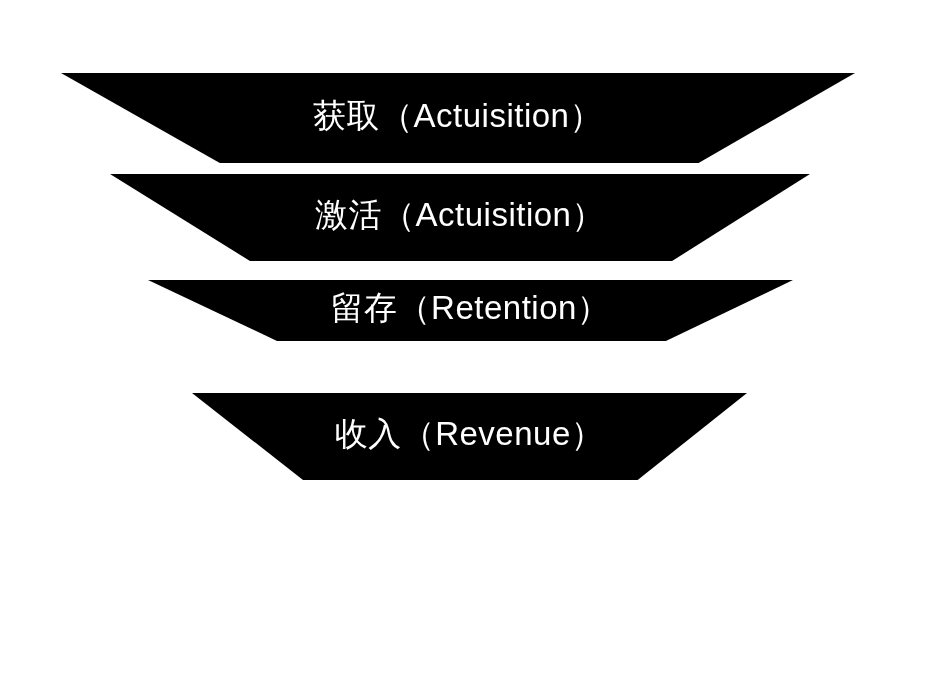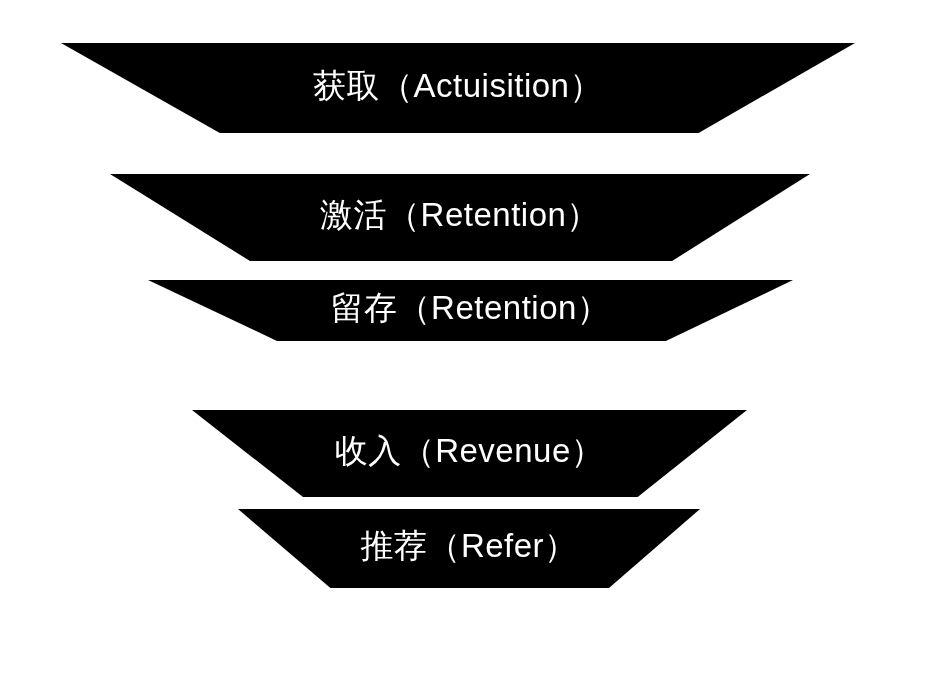--- a/index.html
+++ b/index.html
@@ -25,44 +25,41 @@
   }
   .funnel-layer .label {
     color: #ffffff;
     font-size: 33px;
     font-weight: 400;
     letter-spacing: 0.5px;
     white-space: nowrap;
     transform: translateY(-2px);
   }
   
-  .l1 { left: 61px;  top: 43px;  width: 794px; height: 90px; }
+  .l1 { left: 61px;  top: 73px;  width: 794px; height: 90px; }
   .l2 { left: 110px; top: 174px; width: 700px; height: 87px; }
   .l3 { left: 148px; top: 280px; width: 645px; height: 61px; }
-  .l4 { left: 192px; top: 410px; width: 555px; height: 87px; }
+  .l4 { left: 192px; top: 393px; width: 555px; height: 87px; }
   .l5 { left: 238px; top: 509px; width: 462px; height: 79px; }
 </style>
 </head>
 <body>
 
 <div class="canvas">
 
   <div class="funnel-layer l1">
     <span class="label">获取（Actuisition）</span>
   </div>
 
   <div class="funnel-layer l2">
-    <span class="label">激活（Retention）</span>
+    <span class="label">激活（Actuisition）</span>
   </div>
 
   <div class="funnel-layer l3">
     <span class="label">留存（Retention）</span>
   </div>
 
   <div class="funnel-layer l4">
     <span class="label">收入（Revenue）</span>
   </div>
 
-  <div class="funnel-layer l5">
-    <span class="label">推荐（Refer）</span>
-  </div>
 
 </div>
 
 </body></html>

